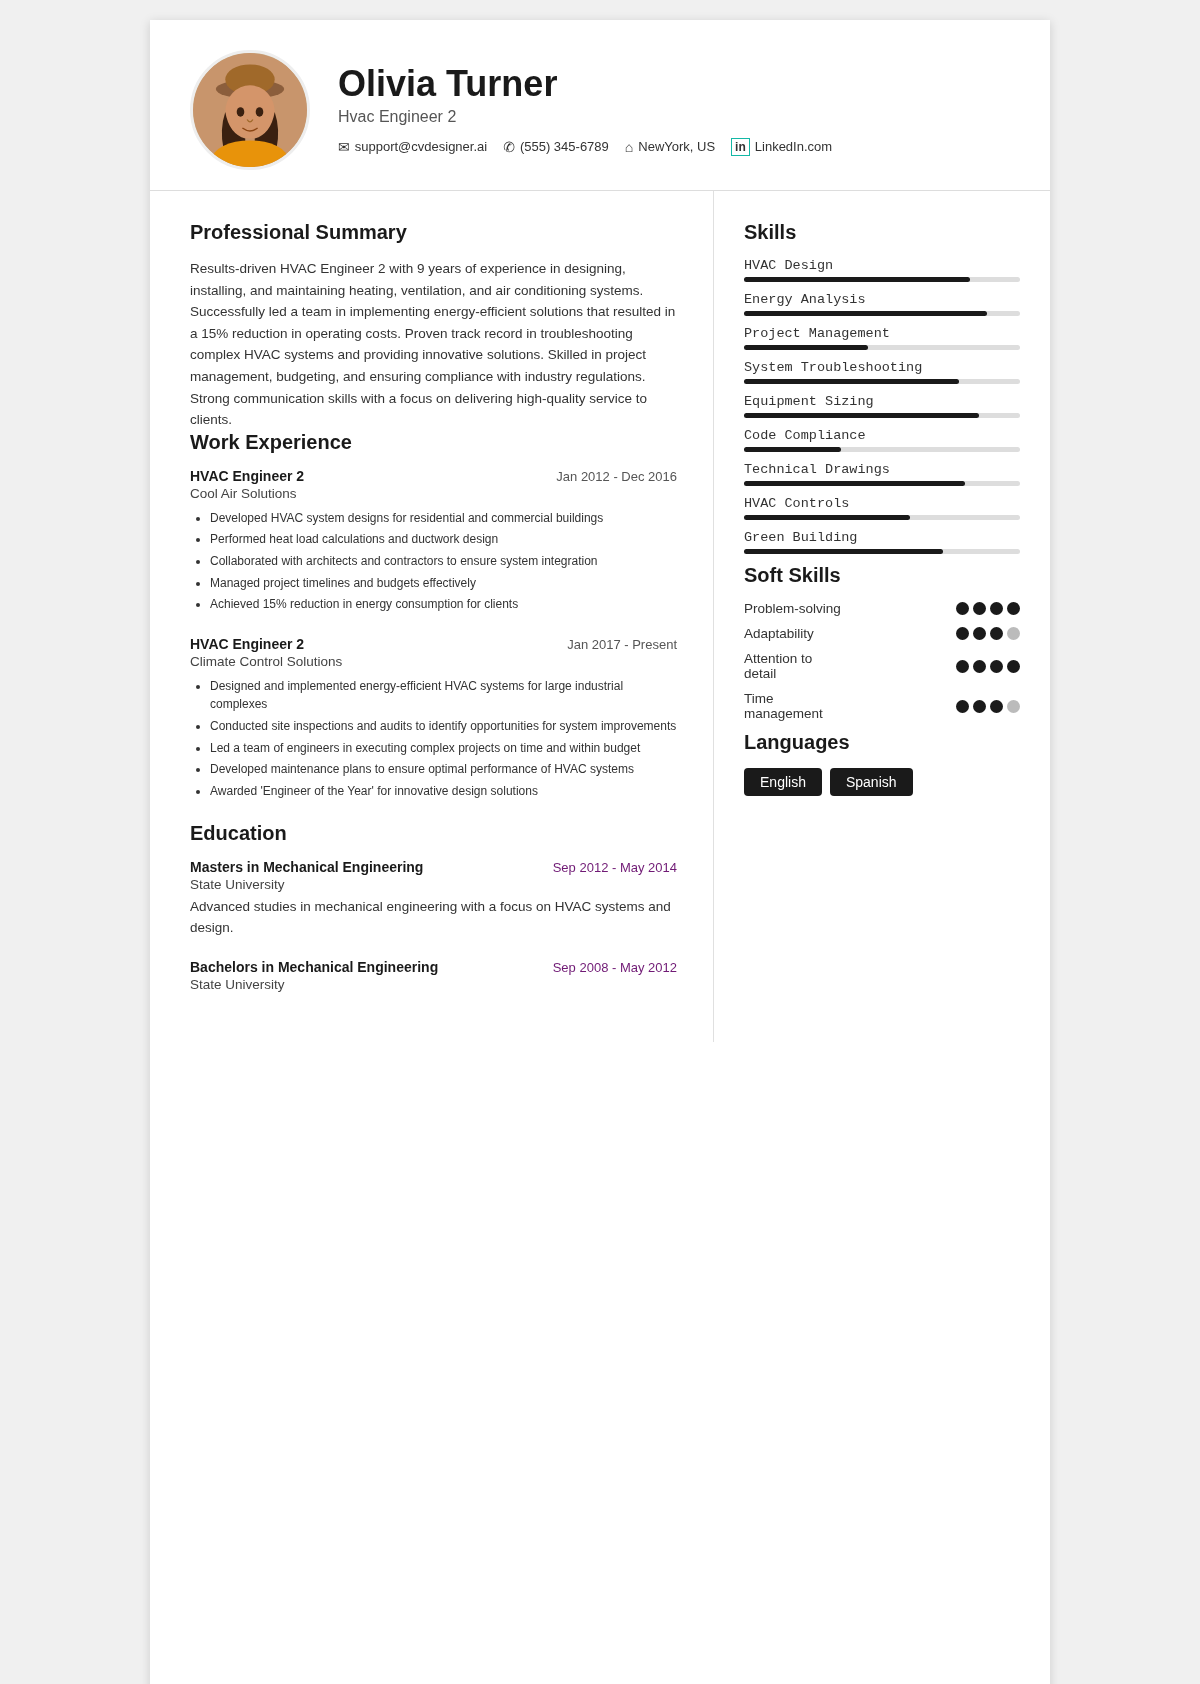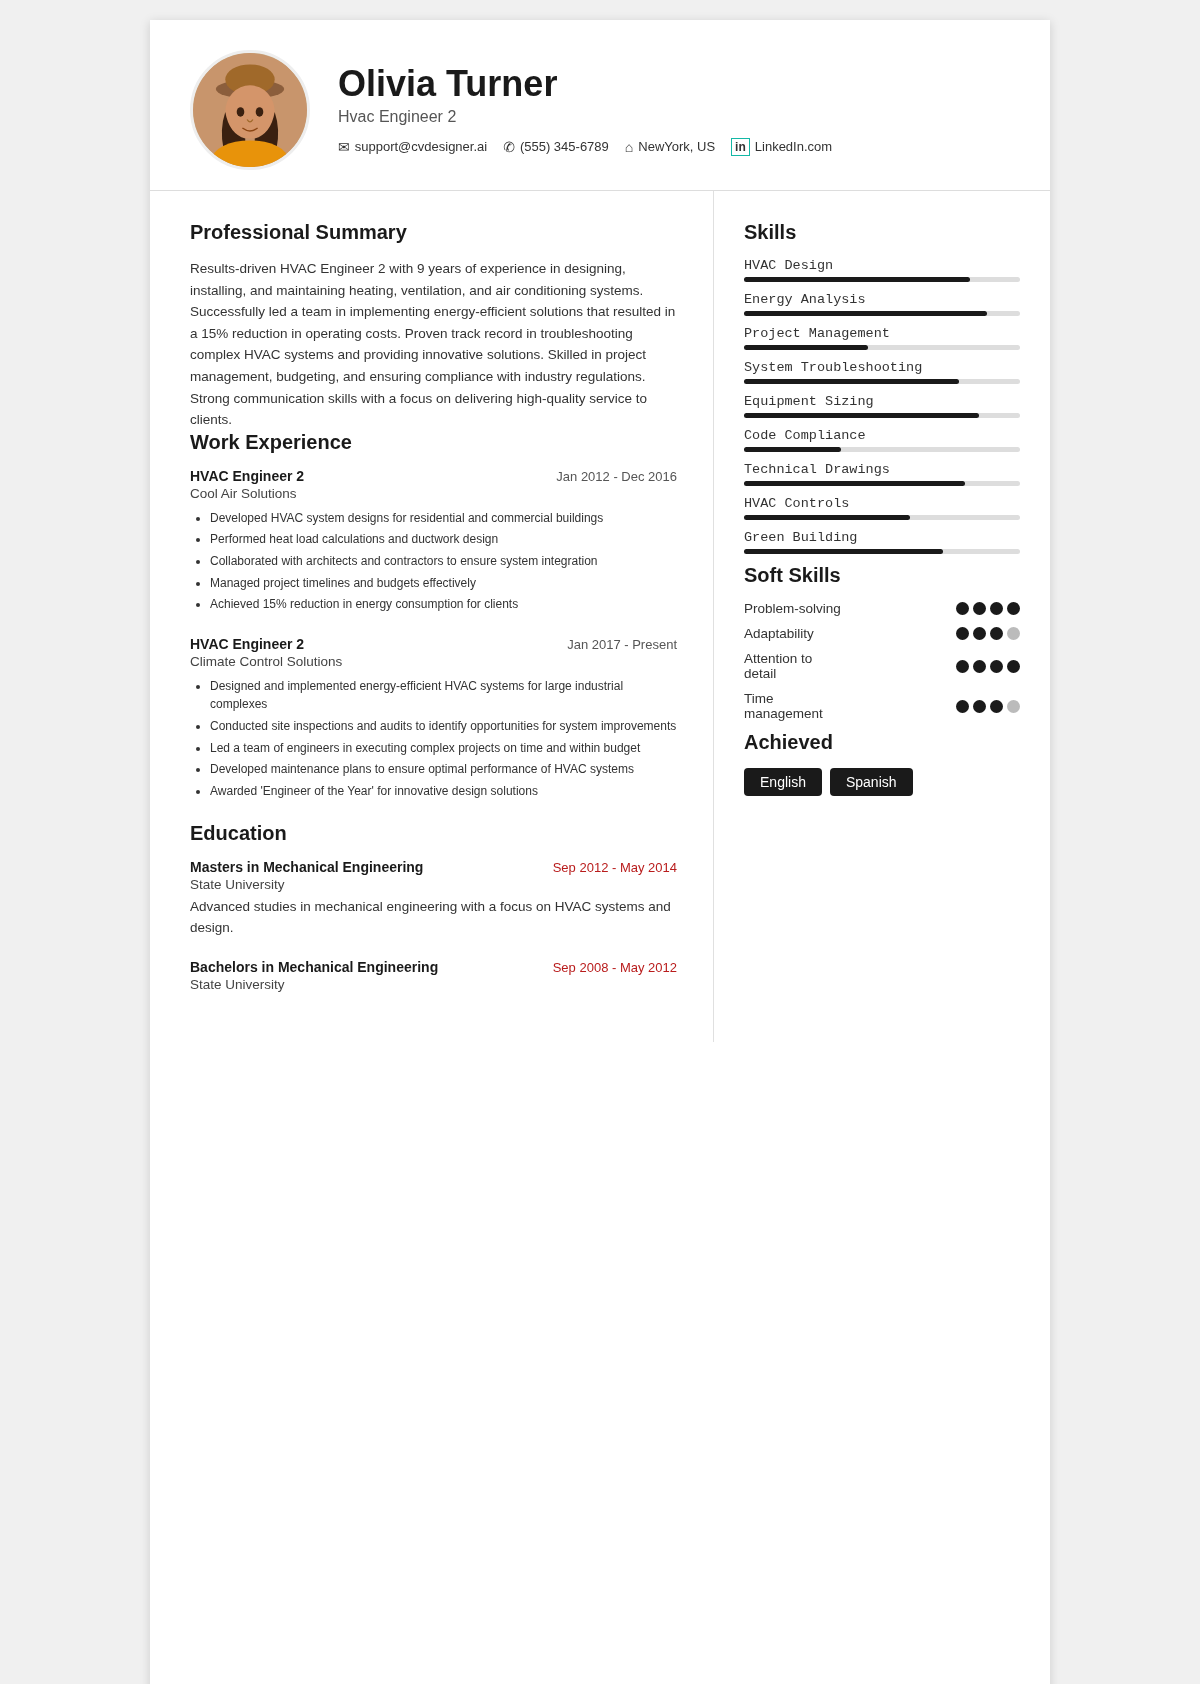--- a/index.html
+++ b/index.html
@@ -152,21 +152,21 @@
       align-items: baseline;
       margin-bottom: 2px;
     }
     .edu-degree {
       font-size: 14px;
       font-weight: bold;
       color: #1a1a1a;
     }
     .edu-dates {
       font-size: 13px;
-      color: #b91c1c;
+      color: #701a75;
     }
     .edu-school {
       font-size: 13.5px;
       color: #444;
       margin-bottom: 5px;
     }
     .edu-desc {
       font-size: 13.5px;
       color: #333;
       line-height: 1.55;
@@ -462,21 +462,21 @@
                 <div class="dot dot-filled"></div>
                 <div class="dot dot-filled"></div>
                 <div class="dot dot-filled"></div>
                 <div class="dot dot-empty"></div>
               </div>
     </div>
           </div>
       </div>
 
       <div>
-        <div class="section-title">Achieved</div>
+        <div class="section-title">Languages</div>
         <div class="languages-container">
           <span class="lang-badge">English</span>
           <span class="lang-badge">Spanish</span>
         </div>
       </div>
 
     </div>
   </div>
 </div>
 

